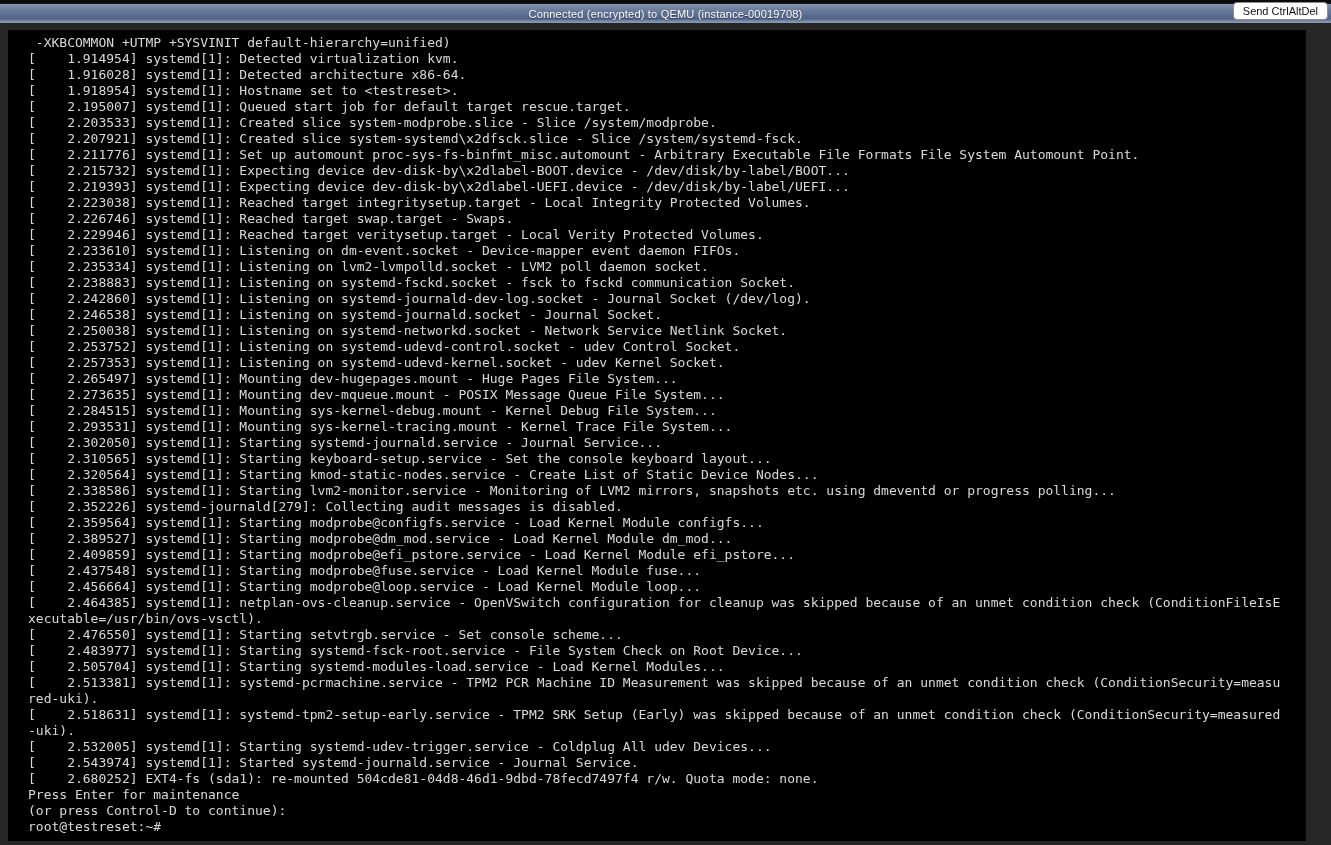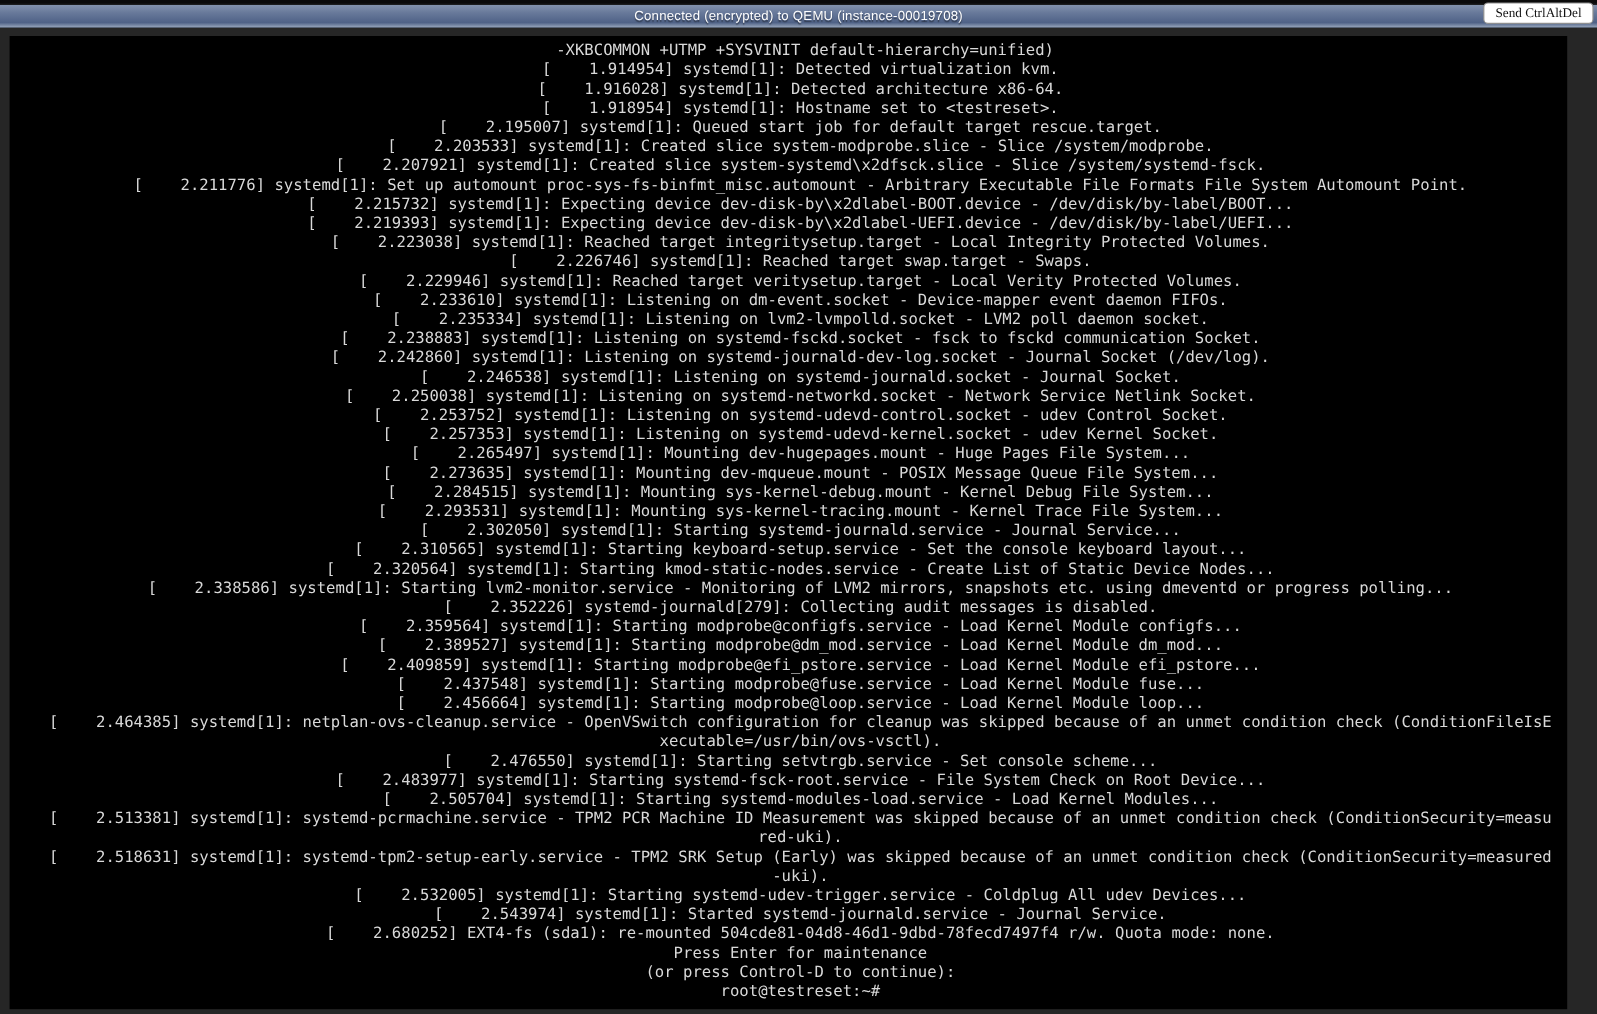--- a/index.html
+++ b/index.html
@@ -27,41 +27,40 @@
     font-weight: normal;
     text-shadow: 0 1px 1px rgba(0,0,0,0.45);
     letter-spacing: 0.2px;
   }
   .ctrlaltdel-btn {
     position: absolute; right: 3px; top: 2px;
     height: 18px;
     background: #ffffff;
     border: 1px solid #8e8e8e;
     border-radius: 4px;
-    font-family: Liberation Serif, serif;
+    font-family: Liberation Sans, sans-serif;
     font-size: 11px;
     color: #111111;
     padding: 0 9px;
     line-height: 16px;
     cursor: pointer;
   }
   .console-area {
     position: absolute; left: 8px; top: 30px;
     width: 1298px; height: 811px;
     background: #000000;
   }
   .console-text {
     font-family: "DejaVu Sans Mono", "Liberation Mono", monospace;
     font-size: 13px;
     line-height: 16px;
     color: #d9d9d9;
     white-space: pre;
     padding: 5px 0 0 20px;
     letter-spacing: 0;
-    text-align: center;
   }
 </style>
 </head>
 <body>
 
 <div class="top-strip"></div>
 
 <div class="titlebar">
   <span class="titlebar-text">Connected (encrypted) to QEMU (instance-00019708)</span>
 </div>

